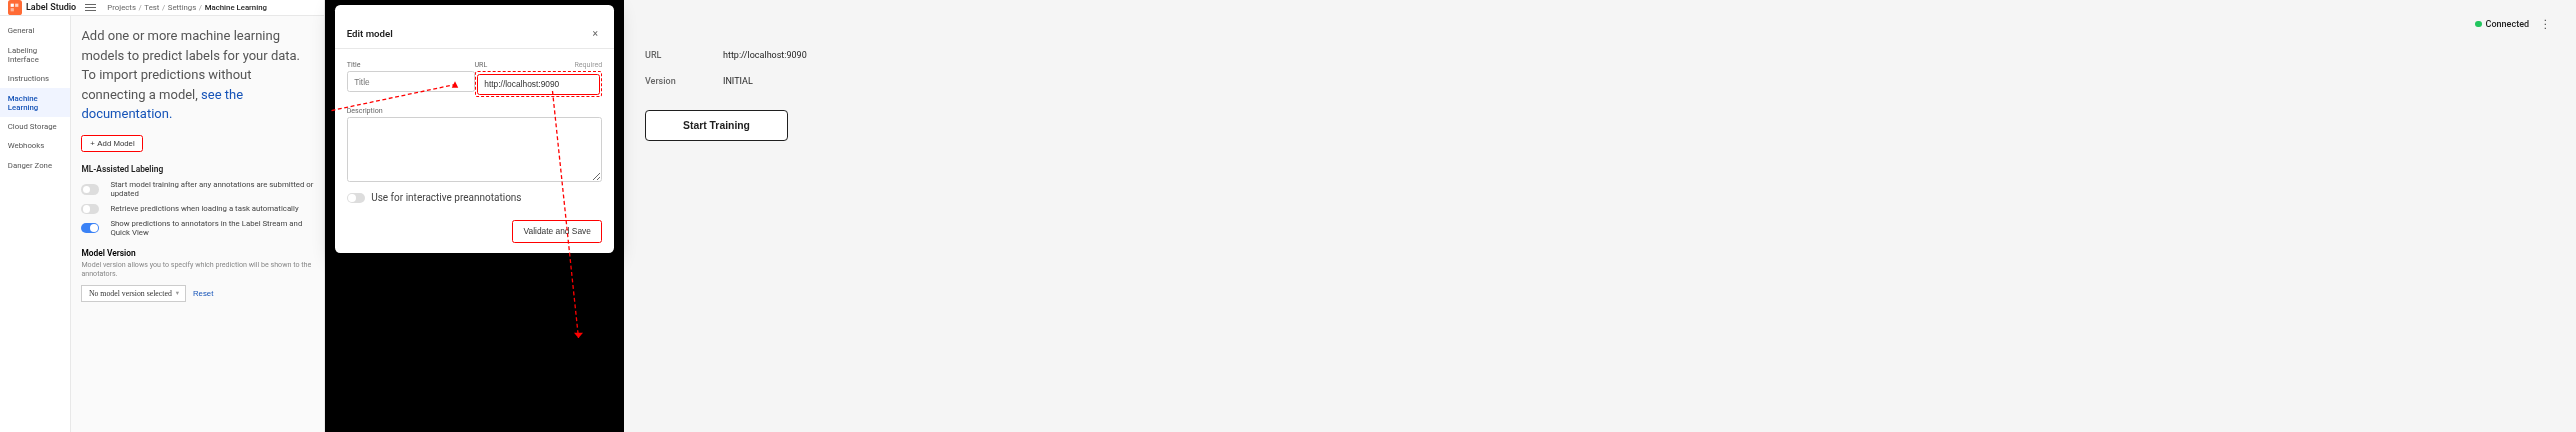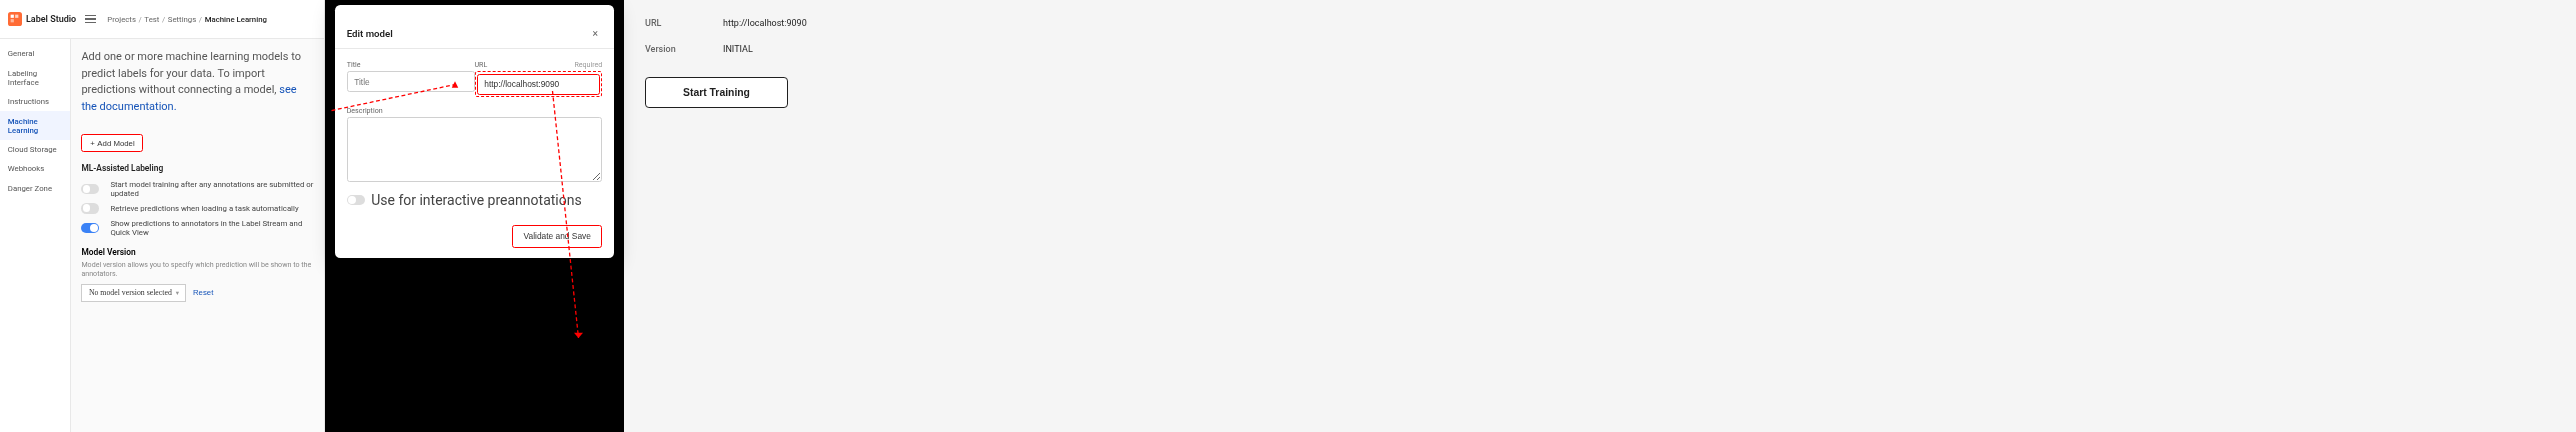--- a/index.html
+++ b/index.html
@@ -18,21 +18,21 @@
       width: 325px;
       height: 433px;
       background: #fff;
       display: flex;
       flex-direction: column;
       border-right: 0.6px solid #e8e8e8;
       flex-shrink: 0;
     }
 
     .topbar {
-      height: 39px;
+      height: 16px;
       background: #fff;
       border-bottom: 0.6px solid #e8e8e8;
       display: flex;
       align-items: center;
       padding: 0 7.8px;
       gap: 5.2px;
     }
     .topbar-logo {
       display: flex;
       align-items: center;
@@ -107,23 +107,23 @@
     }
 
     .content-area {
       flex: 1;
       padding: 10.4px;
       overflow-y: auto;
       background: #fafafa;
     }
 
     .content-desc {
-      font-size: 11px;
+      font-size: 13px;
       color: #555;
-      margin-bottom: 19px;
+      margin-bottom: 11px;
       line-height: 1.5;
     }
     .content-desc a { color: #1654B8; text-decoration: none; }
 
     .add-model-btn {
       display: inline-flex;
       align-items: center;
       gap: 2.6px;
       border: 1.3px solid #f00;
       background: #fff;
@@ -305,21 +305,21 @@
       resize: vertical;
       min-height: 65px;
       outline: none;
     }
 
     .interactive-row {
       display: flex;
       align-items: center;
       gap: 6.5px;
       margin-top: 7.8px;
-      font-size: 14px;
+      font-size: 10px;
       color: #444;
     }
 
     
     .url-box-highlight {
       border: 1.3px dashed #f00;
       border-radius: 2.6px;
       padding: 1.3px;
     }
 
@@ -584,20 +584,27 @@
       <polygon points="200,125 195,135 205,135" fill="#f00"></polygon>
 
       <line x1="350" y1="140" x2="390" y2="520" stroke="#f00" stroke-width="2" stroke-dasharray="6,4"></line>
       <polygon points="390,520 383,512 397,512" fill="#f00"></polygon>
     </svg>
   </div>
 </div>
 
 <div class="panel3">
 
+  <div class="panel3-header">
+    <div class="connected-badge">
+      <div class="dot-connected"></div>
+      <span>Connected</span>
+    </div>
+    <div class="three-dots">⋮</div>
+  </div>
 
   <div class="info-grid">
     <div class="info-label">URL</div>
     <div class="info-value">http://localhost:9090</div>
     <div class="info-label">Version</div>
     <div class="info-value">INITIAL</div>
   </div>
 
   <button class="start-training-btn">Start Training</button>
 

